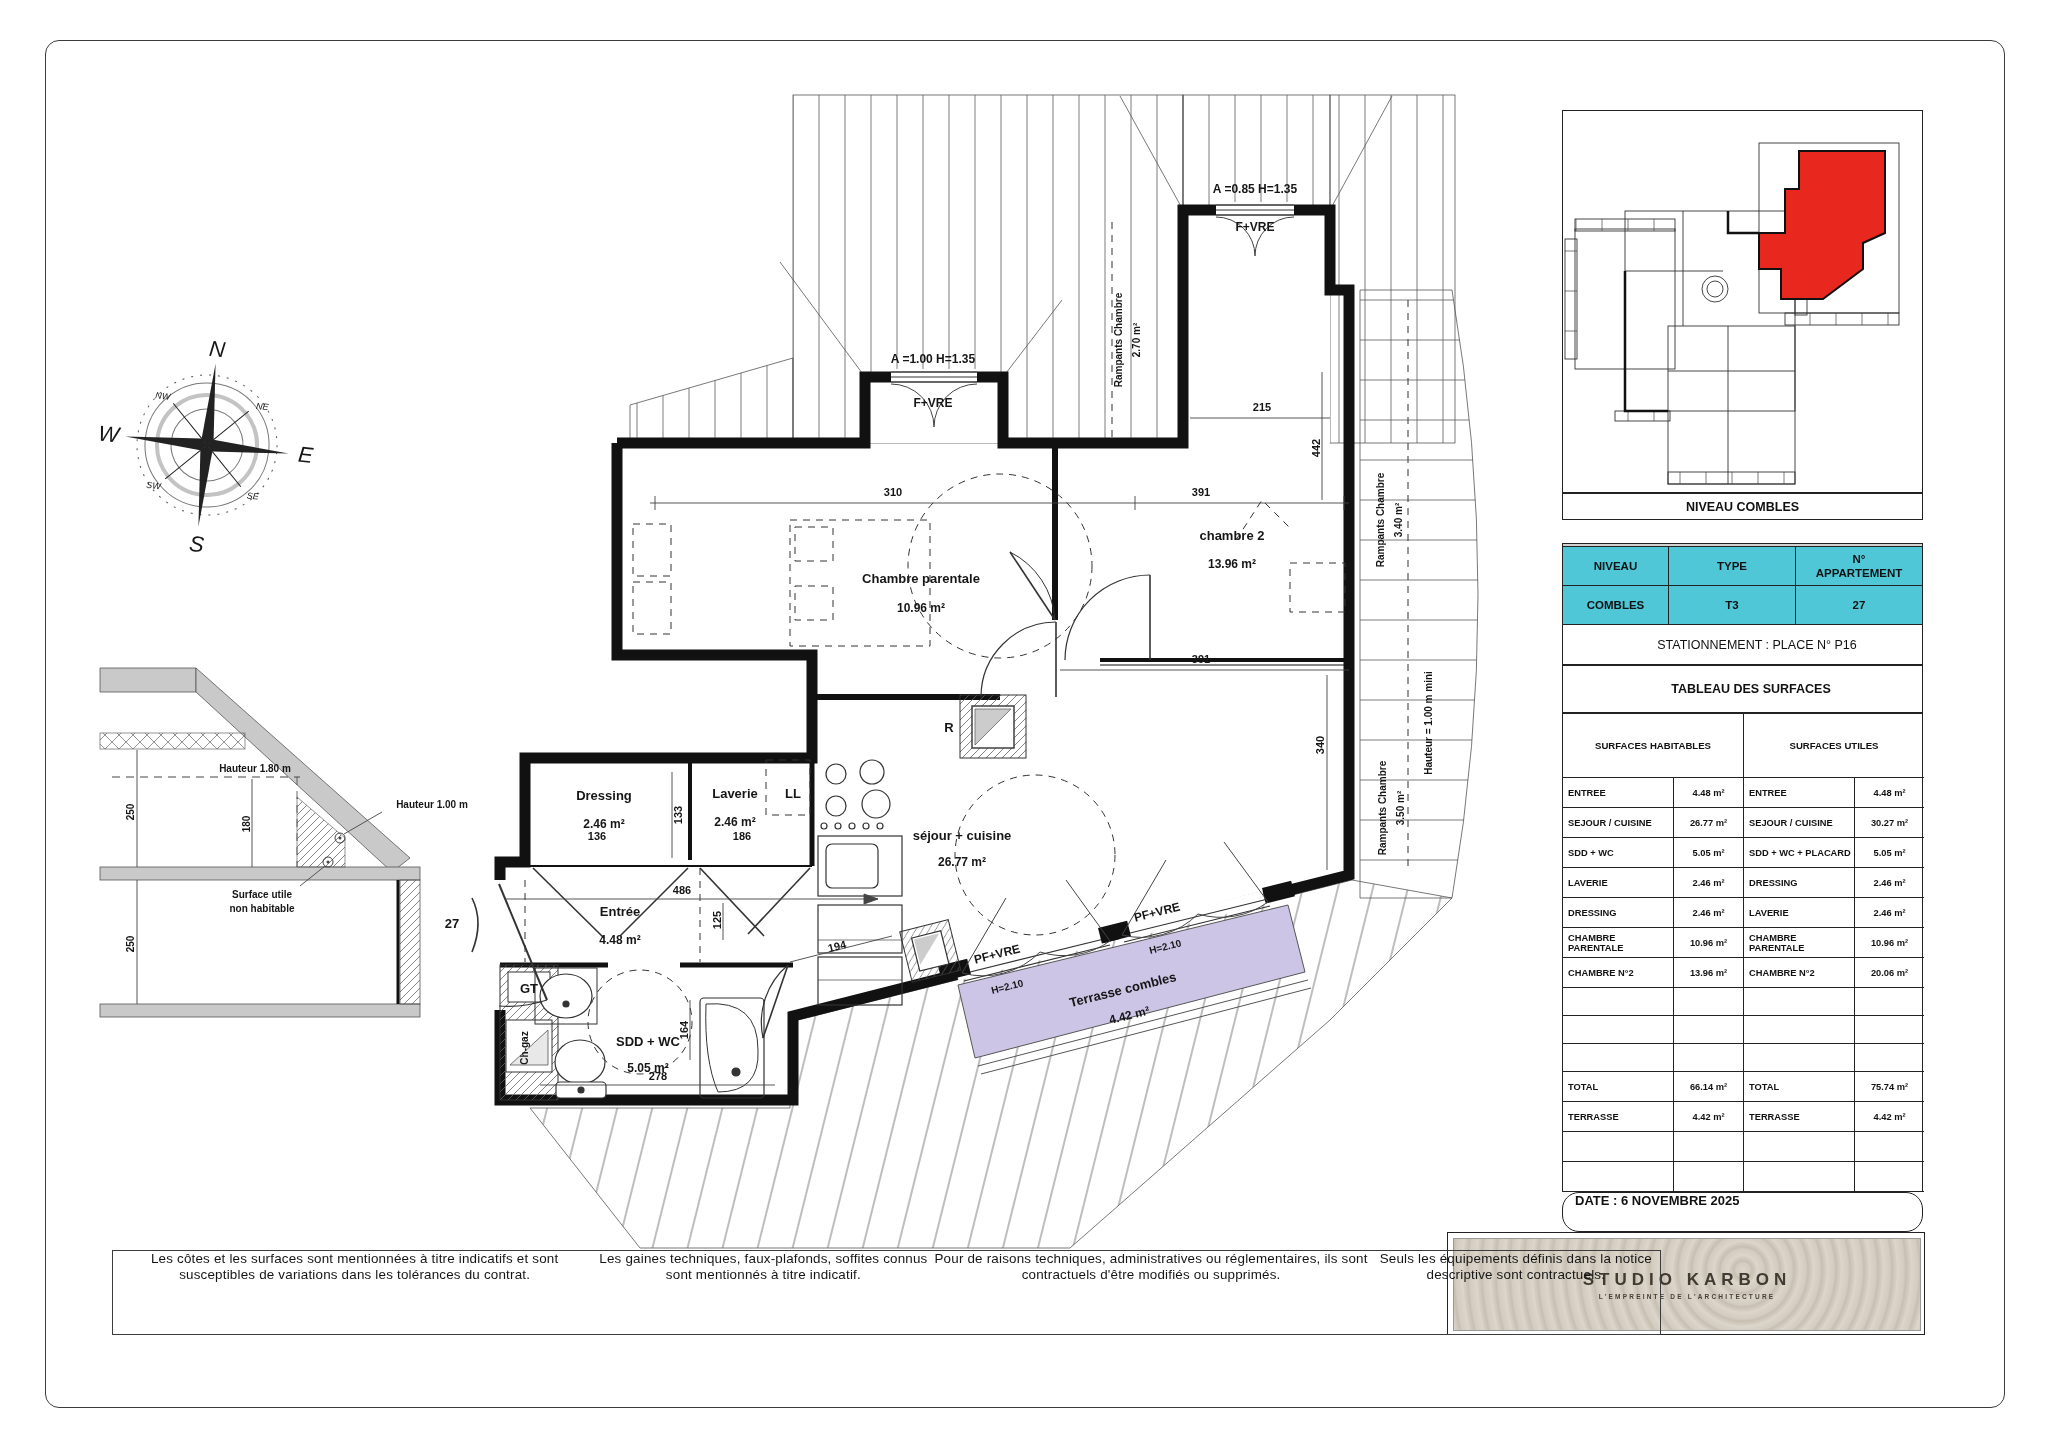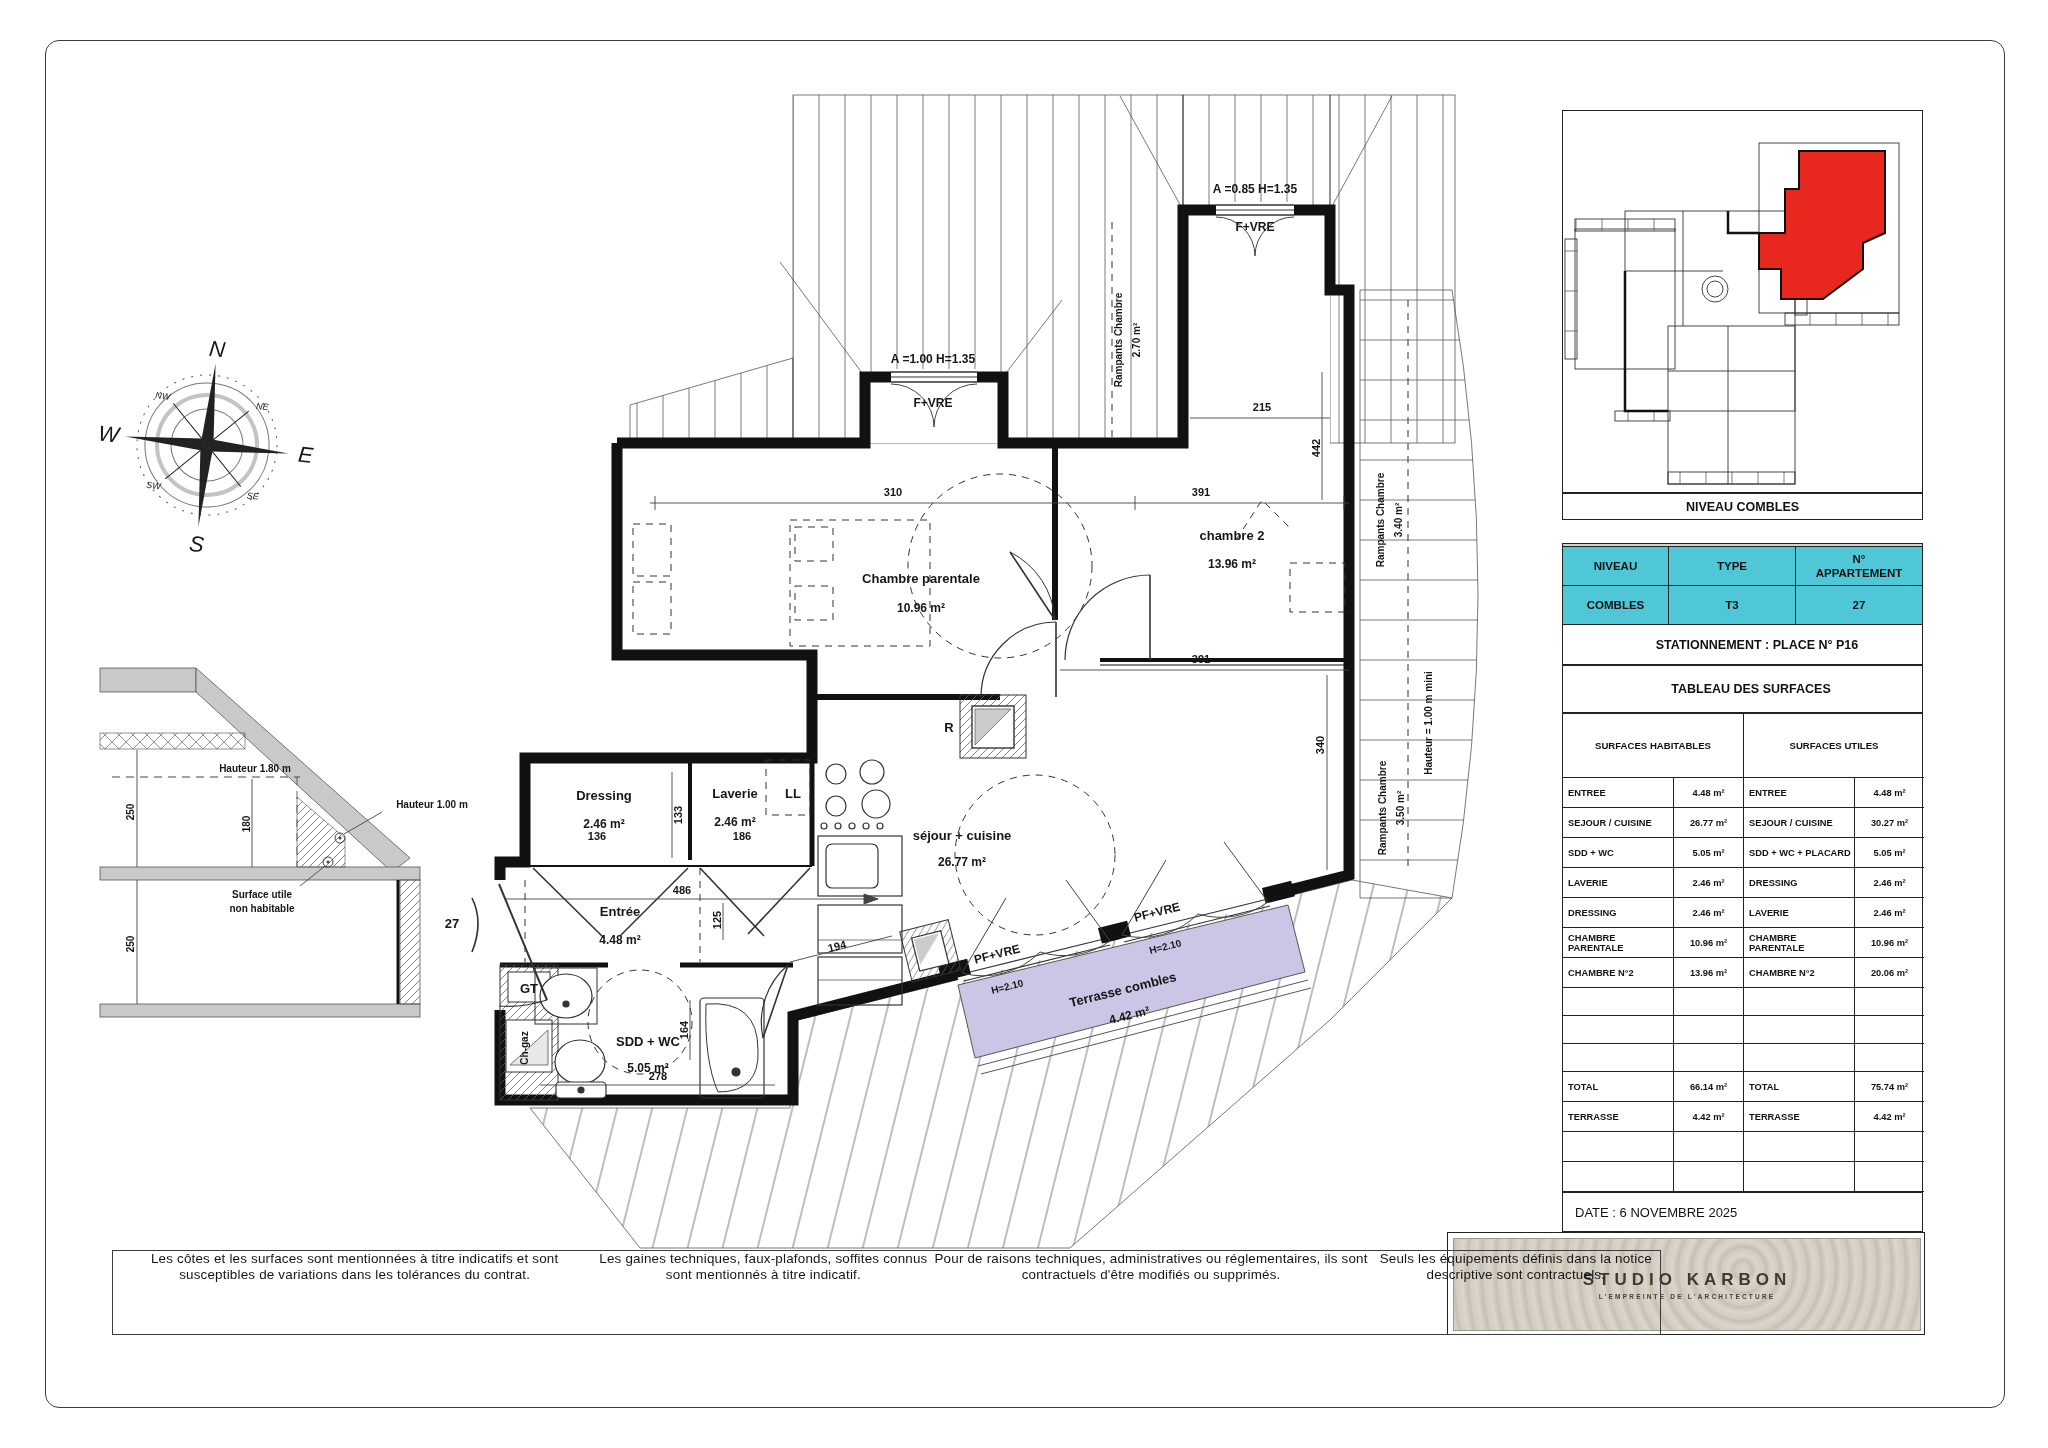--- a/index.html
+++ b/index.html
@@ -13,32 +13,32 @@
   #inset-box{top:0;height:383px;}
   #niveau-bar{top:383px;height:27px;font-weight:bold;font-size:12.5px;}
   #pdv-bar{top:433px;height:26px;background:#d2d2d2;font-weight:bold;font-size:12.5px;}
   .hrow{position:absolute;left:0;width:361px;display:grid;grid-template-columns:106px 127px 128px;box-sizing:border-box;}
   #head-row{top:436px;height:40px;}
   #val-row{top:476px;height:39px;}
   .cyan{background:#4fc7d6;}
   .hcell{border:1px solid #222;border-right:none;font-weight:bold;font-size:11.5px;display:flex;flex-direction:column;align-items:center;justify-content:center;box-sizing:border-box;line-height:1.25;}
   .hcell:last-child{border-right:1px solid #222;}
   #val-row .hcell{border-top:none;}
-  #stat-bar{top:515px;height:40px;font-weight:bold;font-size:12.5px;border-top:none;padding-left:29px;}
+  #stat-bar{top:515px;height:40px;font-weight:normal;font-size:12.5px;border-top:none;padding-left:29px;}
   #tds-bar{top:555px;height:48px;font-weight:bold;font-size:12.5px;padding-left:17px;}
   #surf-table{top:603px;height:479px;border:1px solid #222;background:#fff;}
   .srow{display:grid;grid-template-columns:111px 70px 111px 69px;}
   .scell{border-right:1px solid #222;border-bottom:1px solid #222;font-size:9.3px;font-weight:bold;display:flex;align-items:center;box-sizing:border-box;padding-left:5px;}
   .scell.val{justify-content:center;padding-left:0;}
   .scell:last-child{border-right:none;}
   .sheader{display:grid;grid-template-columns:181px 180px;height:64px;}
   .shcell{border-right:1px solid #222;border-bottom:1px solid #222;font-size:9.6px;font-weight:bold;display:flex;align-items:center;justify-content:center;}
   .shcell:last-child{border-right:none;}
   .r30{height:30px;}.r28{height:28px;}
-  #date-bar{top:1082px;height:40px;font-weight:normal;font-size:13px;display:flex;align-items:center;padding-left:12px;box-sizing:border-box;}
+  #date-bar{top:1082px;height:40px;font-weight:bold;font-size:13px;display:flex;padding-left:12px;box-sizing:border-box;border-radius:17px;}
   
   #arch-block{left:1447px;top:1232px;width:478px;height:103px;border:1px solid #222;box-sizing:border-box;display:flex;}
   #arch-text{width:256px;display:flex;flex-direction:column;align-items:center;justify-content:center;gap:5px;font-size:10.5px;font-weight:bold;text-align:center;}
   #logo-cell{flex:1;padding:5px;box-sizing:border-box;}
   #logo-inner{width:100%;height:100%;border:1px solid #999;background:
      repeating-radial-gradient(circle at 62% 34%, #dcd6cb 0px, #d3ccc0 7px, #c7bfb1 9px, #d8d2c7 14px);
      display:flex;flex-direction:column;align-items:center;justify-content:center;}
   #logo-title{font-size:17px;letter-spacing:5px;color:#3f3a32;font-weight:bold;}
   #logo-sub{font-size:6.5px;letter-spacing:2.2px;color:#453f37;font-weight:bold;margin-top:3px;}
   

